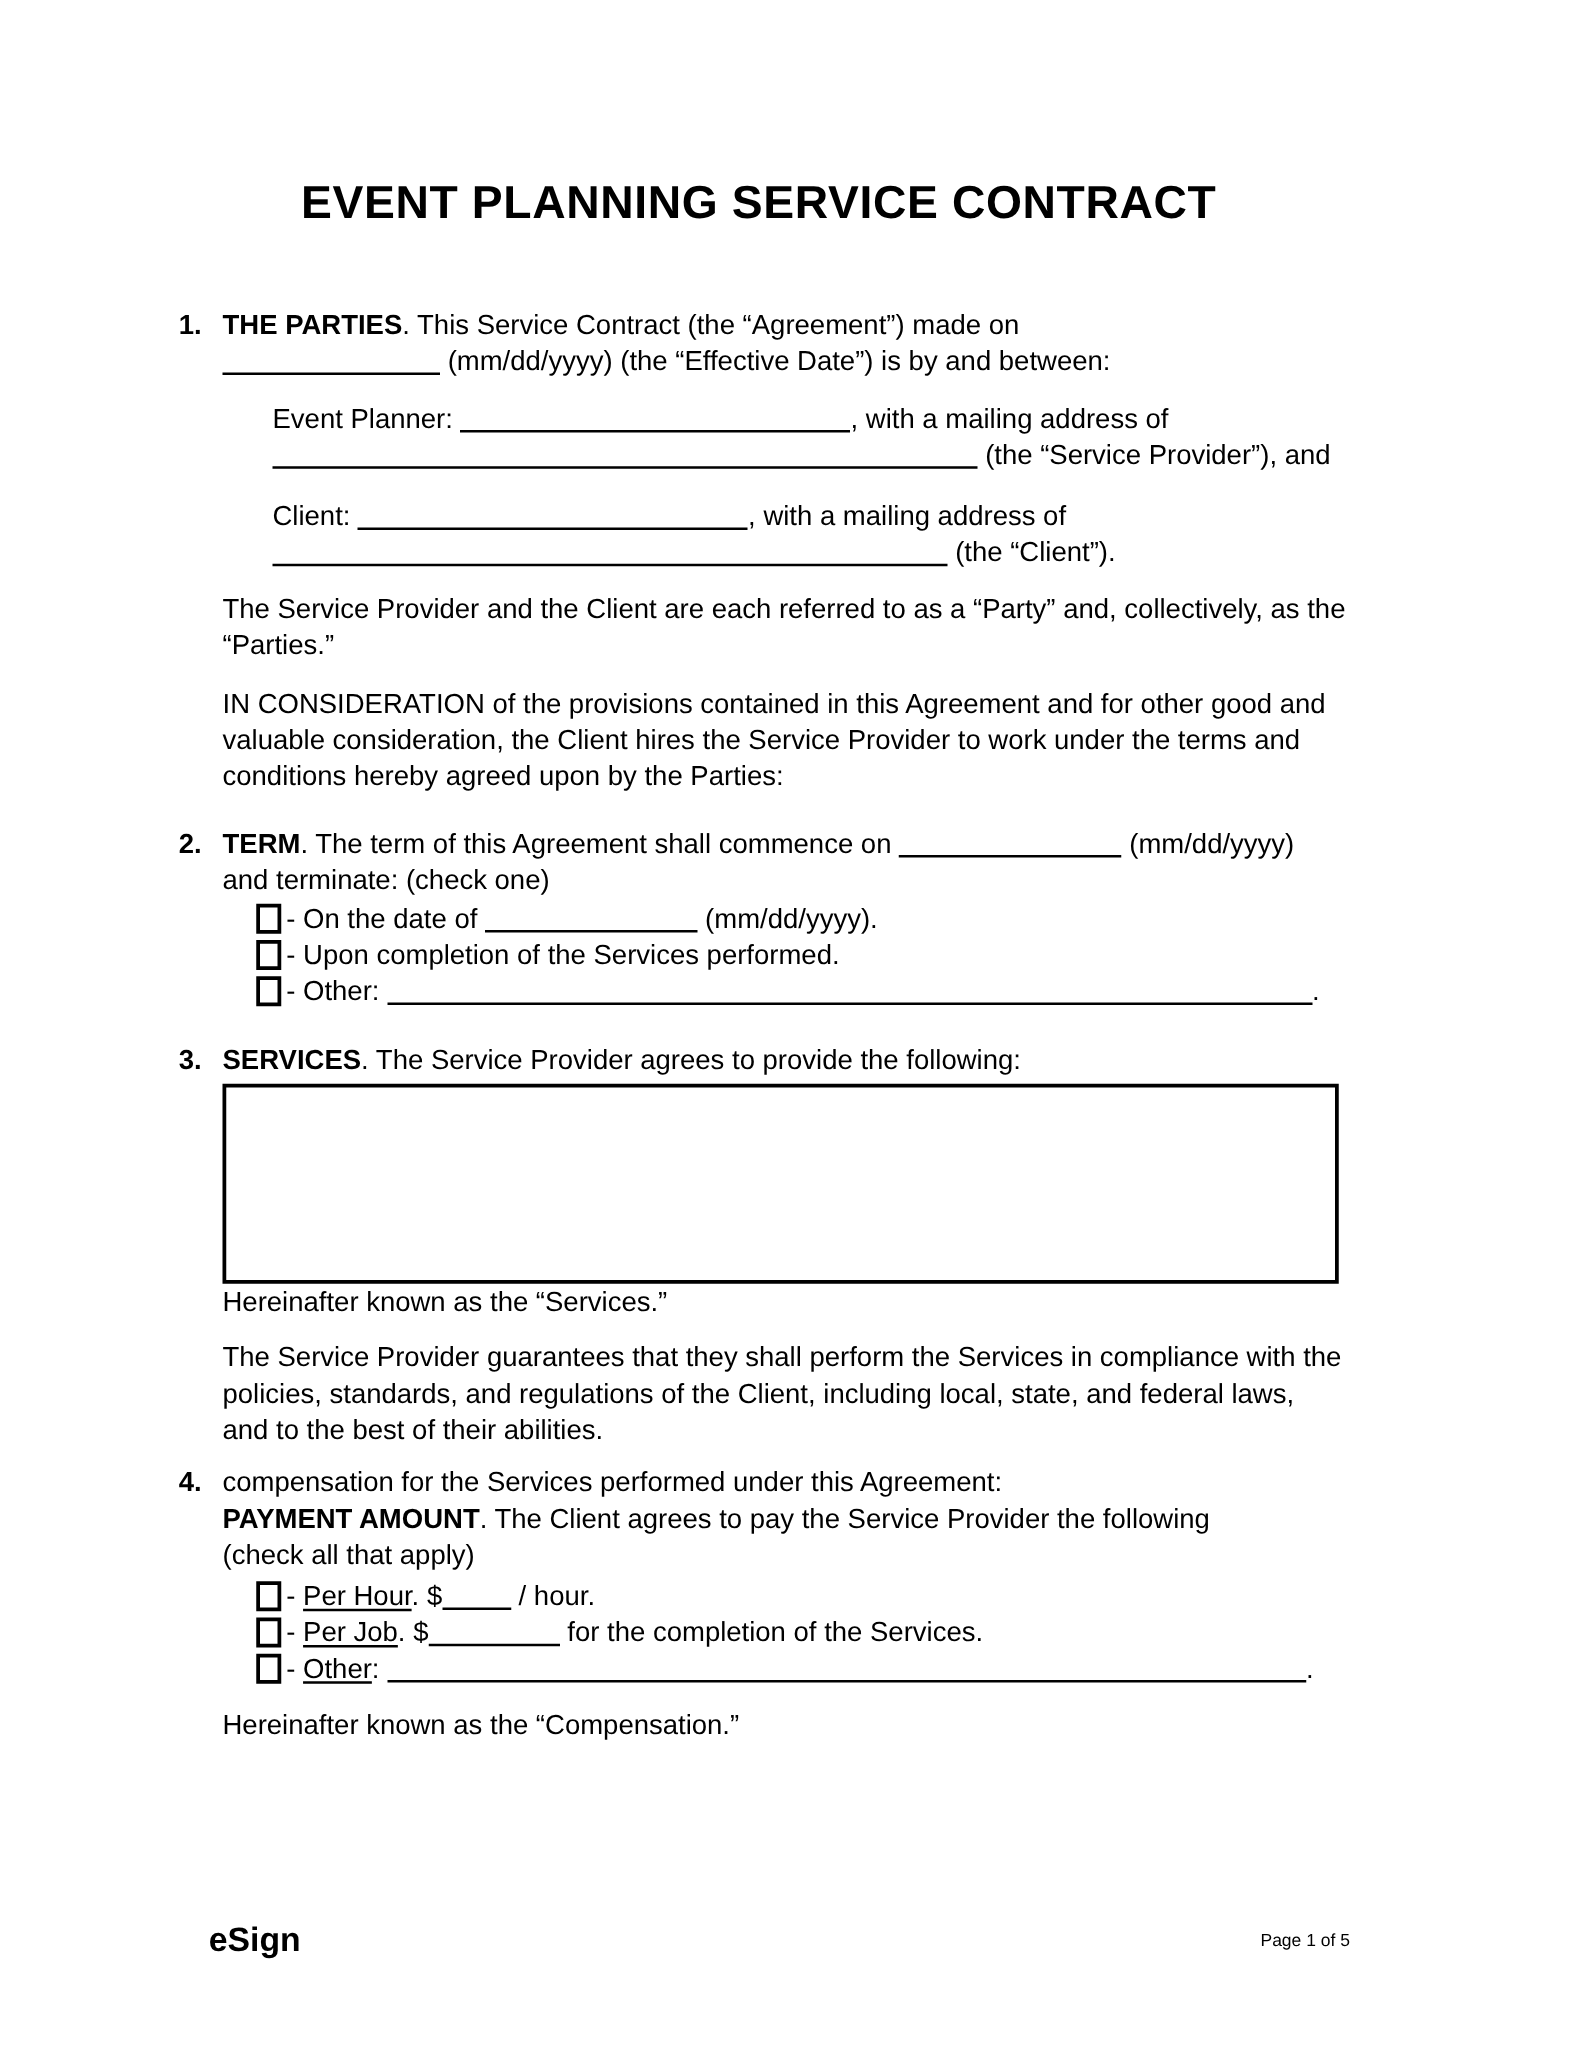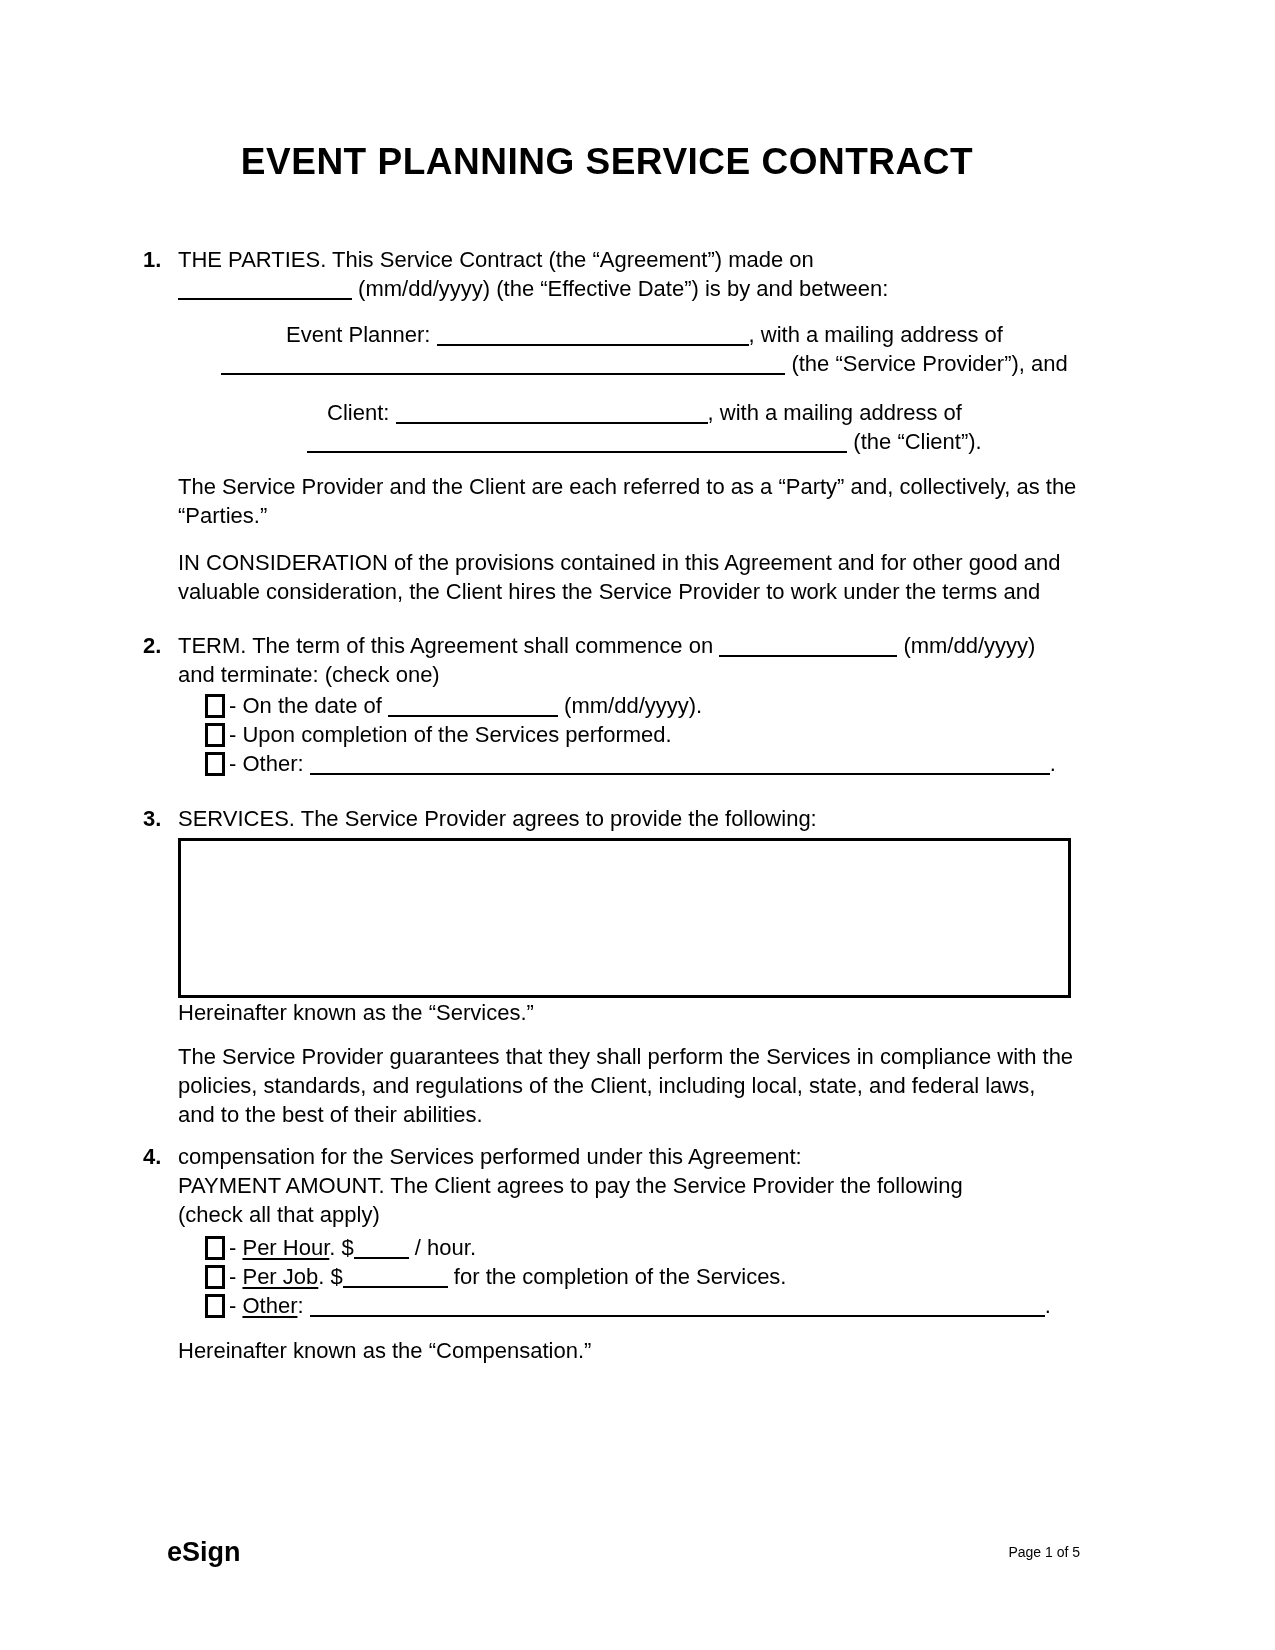--- a/index.html
+++ b/index.html
@@ -14,22 +14,22 @@
     overflow:hidden;
   }
   .title {
     font-size:37px; line-height:44px; font-weight:bold;
     text-align:center; letter-spacing:0.5px;
   }
   .line { white-space:pre; }
   .sec { display:flex; }
   .sec-num { width:35px; flex:none; font-weight:bold; }
   .sec-bd { flex:1; min-width:0; }
-  .shd { font-weight:normal; }
-  .sub { margin-left:40px;text-align:center; }
+  .shd { font-weight:bold; }
+  .sub { margin-left:40px; }
   .cbgroup { margin-left:27px; }
   .blank {
     display:inline-block;
     border-bottom:2px solid #000;
     height:14px; vertical-align:-4px;
   }
   .w55{width:55px}.w105{width:105px}.w170{width:170px}.w174{width:174px}
   .w178{width:178px}.w312{width:312px}.w540{width:540px}.w564{width:564px}
   .w735{width:735px}.w740{width:740px}
   .cb {
@@ -87,20 +87,21 @@
       </div>
 
       <div class="mt-pa">
         <div class="line">The Service Provider and the Client are each referred to as a “Party” and, collectively, as the</div>
         <div class="line">“Parties.”</div>
       </div>
 
       <div class="mt-pb">
         <div class="line">IN CONSIDERATION of the provisions contained in this Agreement and for other good and</div>
         <div class="line">valuable consideration, the Client hires the Service Provider to work under the terms and</div>
+        <div class="line">conditions hereby agreed upon by the Parties:</div>
       </div>
     </div>
   </div>
 
   <div class="sec mt-s2">
     <div class="sec-num">2.</div>
     <div class="sec-bd">
       <div class="line"><span class="shd">TERM</span><span>. The term of this Agreement shall commence on </span><span class="blank w178"></span><span> (mm/dd/yyyy)</span></div>
       <div class="line">and terminate: (check one)</div>
 

